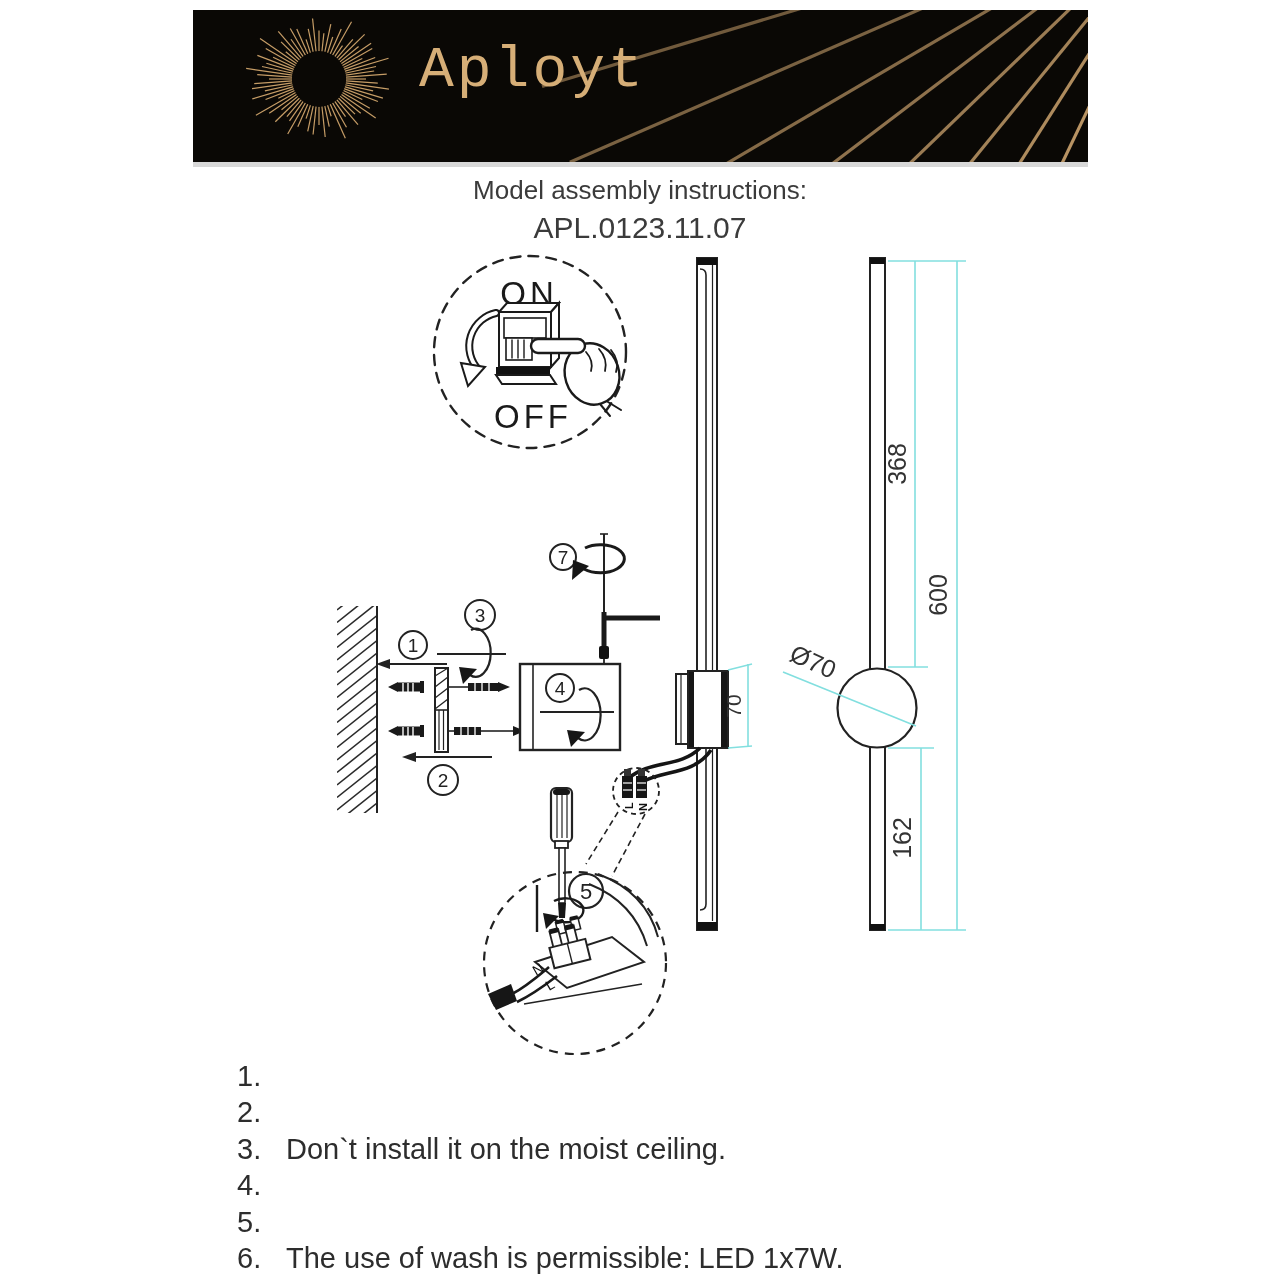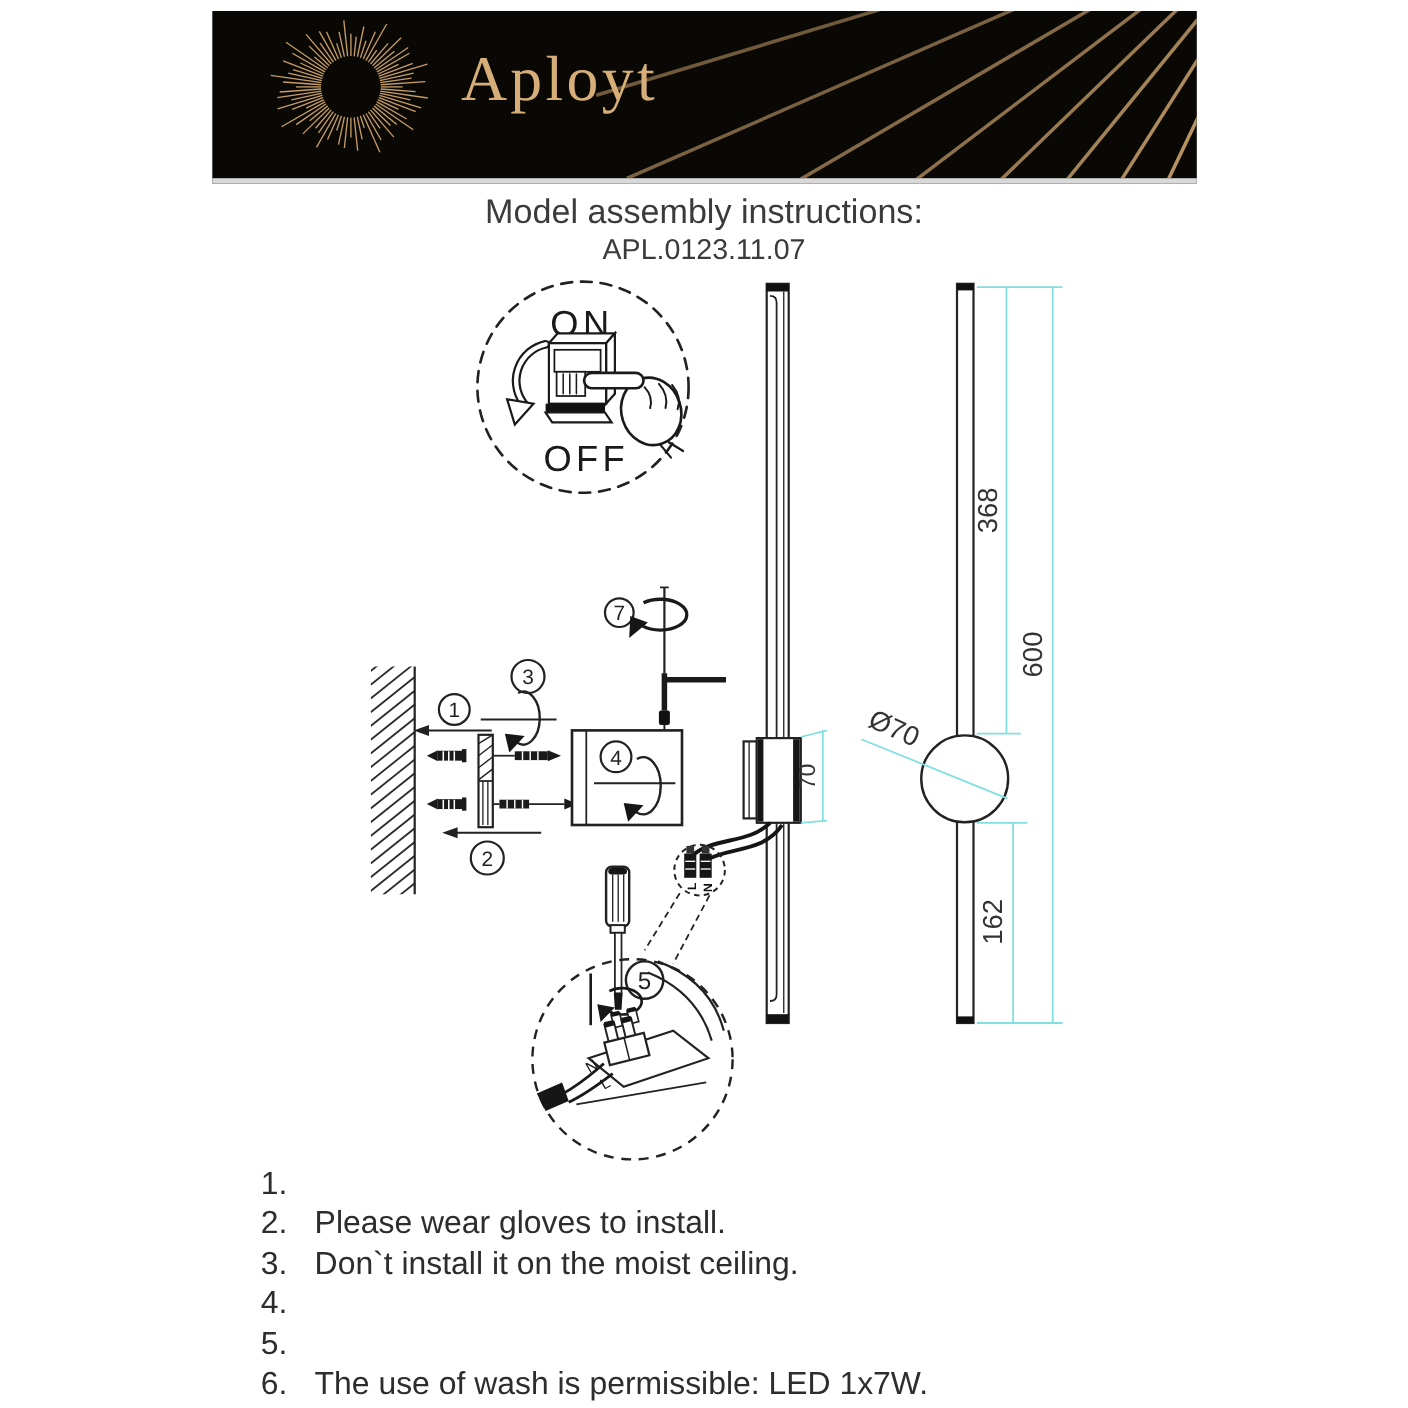--- a/index.html
+++ b/index.html
@@ -2,25 +2,25 @@
 <html><head>
 <meta charset="utf-8">
 <style>
   html,body{margin:0;padding:0;width:1280px;height:1280px;background:#ffffff;overflow:hidden}
   body{font-family:"Liberation Sans",sans-serif;position:relative}
 
   .banner{position:absolute;left:193px;top:10px;width:895px;height:152px;
           background:#0a0805;border-bottom:5px solid #d8d8d8;overflow:hidden}
   .banner svg{position:absolute;left:0;top:0}
   .brand{position:absolute;left:226px;top:28px;font-size:58px;letter-spacing:3px;
-         color:#d6ae77;font-family:Liberation Serif, serif}
+         color:#d6ae77;font-family:Liberation Mono, monospace}
 
   .title{position:absolute;left:0;width:1280px;text-align:center;color:#3b3b3b}
-  #title1{top:175px;font-size:31px}
-  #title2{top:211px;font-size:26px}
+  #title1{top:175px;font-size:26px}
+  #title2{top:211px;font-size:30px}
 
   #diagram{position:absolute;left:0;top:0}
   #diagram text{font-family:"Liberation Sans",sans-serif}
   .steptxt{font-size:19px;fill:#222222}
   .dimtxt{font-size:25px;fill:#333333}
   .onofftxt{font-size:33px;fill:#1a1a1a;letter-spacing:4px}
   .tinytxt{font-size:11px;fill:#111111;font-weight:bold}
   .wiretxt{font-size:14px;fill:#111111}
 
   .list{position:absolute;left:237px;top:1060px;color:#2d2d2d;font-size:29px}
@@ -390,21 +390,20 @@
     </g>
   </g>
 </svg>
 
 <div class="list">
   <div class="li">
       <span class="num">1.</span>
     </div>
   <div class="li">
       <span class="num">2.</span>
-      <span>Please wear gloves to install.</span>
     </div>
   <div class="li">
       <span class="num">3.</span>
       <span>Don`t install it on the moist ceiling.</span>
     </div>
   <div class="li">
       <span class="num">4.</span>
     </div>
   <div class="li">
       <span class="num">5.</span>

